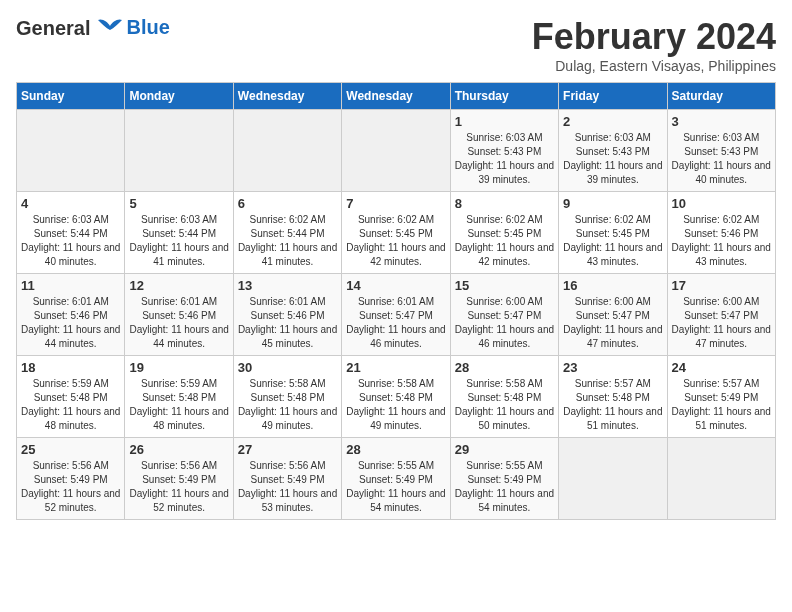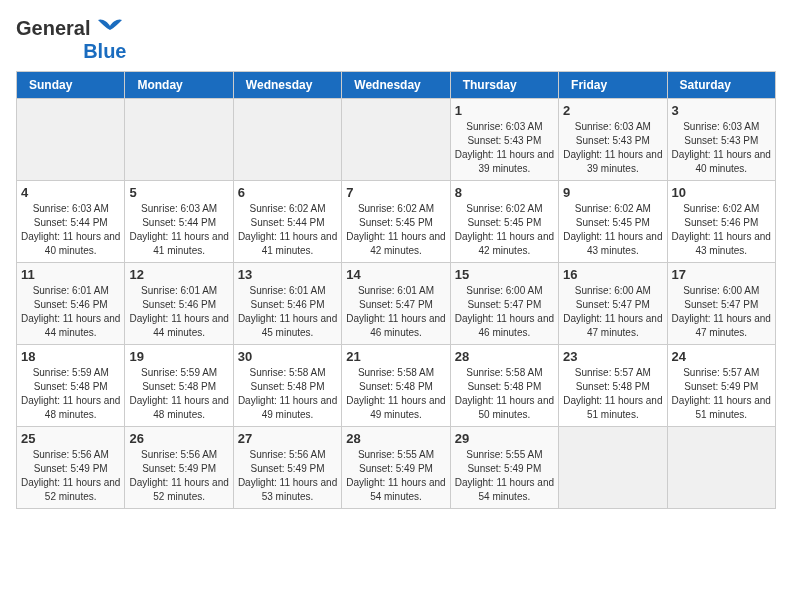--- a/index.html
+++ b/index.html
@@ -11,22 +11,21 @@
       padding: 16px;
     }
     .header-area {
       display: flex;
       justify-content: space-between;
       align-items: flex-start;
       margin-bottom: 8px;
     }
     .logo {
       display: flex;
-      flex-direction: column;
-      align-items: flex-end;
+      align-items: flex-start;
     }
     .logo-text-general {
       font-size: 20px;
       font-weight: bold;
       color: #333;
     }
     .logo-text-blue {
       font-size: 20px;
       font-weight: bold;
       color: #1a6cbf;
@@ -53,21 +52,21 @@
       color: #555;
     }
     table {
       width: 100%;
       border-collapse: collapse;
       font-size: 11px;
     }
     thead tr th {
       background: #1a6cbf;
       color: #fff;
-      padding: 6px 12px;
+      padding: 6px 4px;
       text-align: left;
       font-size: 12px;
       font-weight: bold;
       border: 1px solid #ccc;
     }
     tbody tr td {
       border: 1px solid #ccc;
       vertical-align: top;
       padding: 4px;
       height: 80px;
@@ -100,20 +99,24 @@
 <div class="header-area">
   <div class="logo">
     <div class="logo-row">
       <span class="logo-text-general">General</span>
       <svg class="logo-bird" viewBox="0 0 32 24" xmlns="http://www.w3.org/2000/svg">
         <path d="M28 4 C24 2, 18 6, 16 10 C14 6, 8 2, 4 4 C8 8, 12 12, 16 14 C20 12, 24 8, 28 4Z" fill="#1a6cbf"></path>
       </svg>
     </div>
     <span class="logo-text-blue">Blue</span>
   </div>
+  <div class="title-area">
+    <div class="calendar-title">February 2024</div>
+    <div class="calendar-subtitle">Dulag, Eastern Visayas, Philippines</div>
+  </div>
 </div>
 
 <table>
   <thead>
     <tr>
     <th>Sunday</th>
         <th>Monday</th>
         <th>Wednesday</th>
         <th>Wednesday</th>
         <th>Thursday</th>

